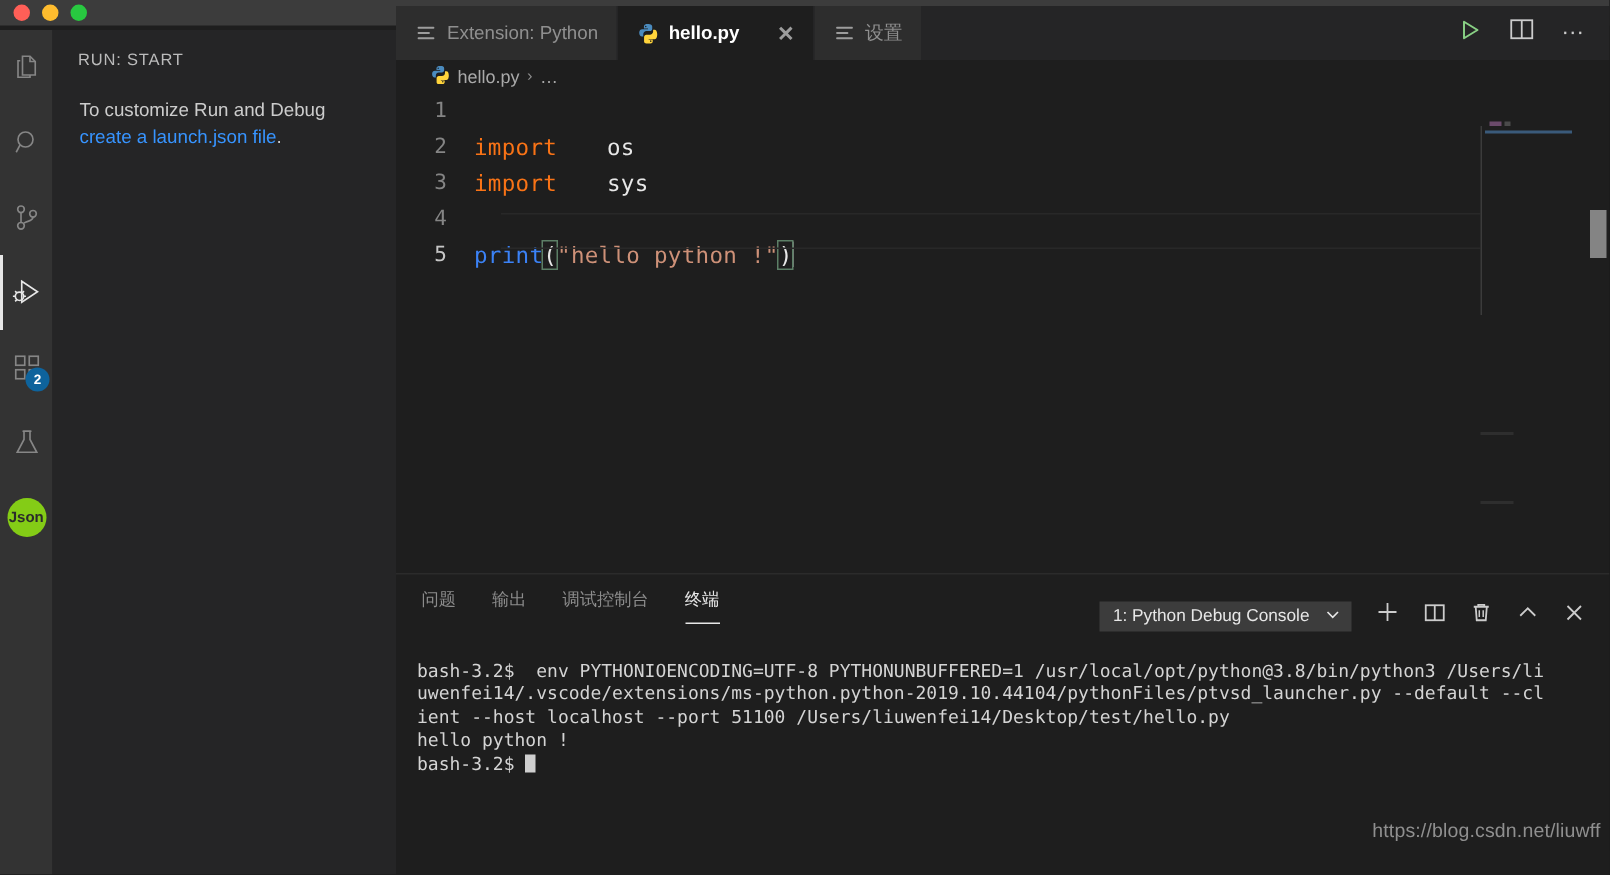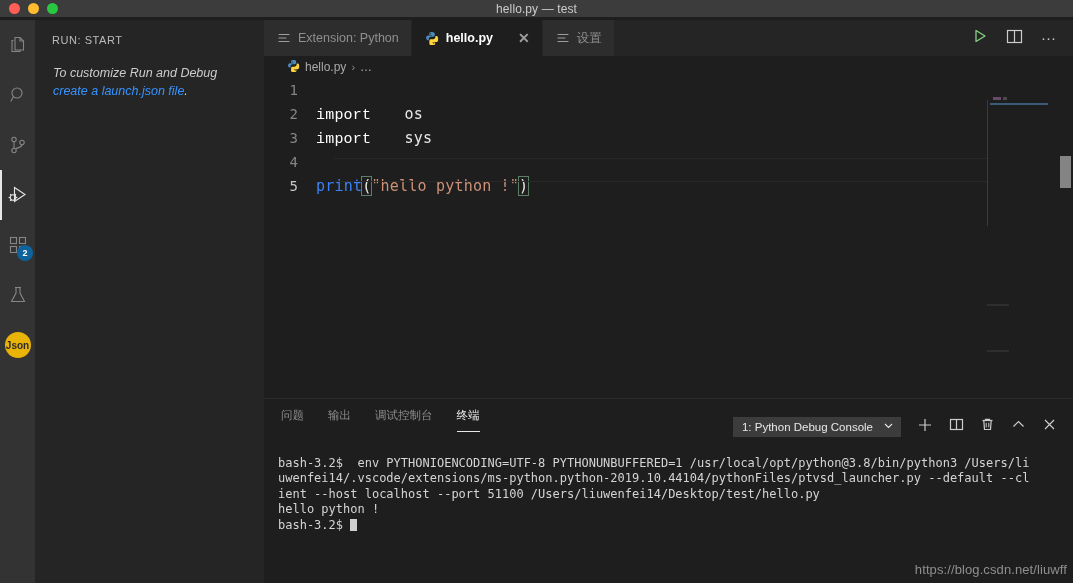--- a/index.html
+++ b/index.html
@@ -48,21 +48,21 @@
   }
   .badge {
     position: absolute; right: 2px; bottom: 9px;
     min-width: 16px; height: 16px; border-radius: 8px;
     background: #0e639c; color: #ffffff;
     font-size: 9px; line-height: 16px; text-align: center;
     padding: 0 4px; font-weight: 600;
   }
   .json-badge {
     width: 26px; height: 26px; border-radius: 50%;
-    background: #eab308; color: #2b2b2b;
+    background: #84cc16; color: #2b2b2b;
     font-size: 10px; font-weight: 700;
     display: flex; align-items: center; justify-content: center;
   }
 
   
   .sidebar {
     position: absolute; top: 20px; left: 35px; width: 229px; height: 563px;
     background: #252526;
   }
   .sidebar-title {
@@ -73,27 +73,27 @@
     margin: 19px 18px 0 18px;
     height: 26px;
     background: #2b6cb5;
     color: #ffffff;
     font-size: 13px; font-weight: 700;
     display: flex; align-items: center; justify-content: center;
     cursor: pointer;
   }
   .sidebar-help {
     margin: 18px 18px 12px 18px;
-    font-size: 12.5px; color: #cccccc; line-height: 18px; font-style: italic;
+    font-size: 12.5px; color: #cccccc; line-height: 18px;
   }
   .sidebar-link { color: #3794ff; cursor: pointer; }
 
   
   .editor-area {
-    position: absolute; top: 20px; left: 264px; width: 809px; height: 563px;
+    position: absolute; top: 4px; left: 264px; width: 809px; height: 563px;
     background: #1e1e1e;
   }
 
   .tabbar {
     position: relative; height: 36px; width: 809px;
     background: #252526;
     display: flex; align-items: stretch;
   }
   .tab {
     display: flex; align-items: center; gap: 7px;
@@ -128,21 +128,21 @@
   .ln {
     width: 52px; text-align: right; padding-right: 18px;
     font-family: "DejaVu Sans Mono", monospace;
     font-size: 14px; color: #858585;
   }
   .ln.cur { color: #c6c6c6; }
   .src {
     font-family: "DejaVu Sans Mono", monospace;
     font-size: 15px; letter-spacing: .2px; white-space: pre;
   }
-  .kw  { color: #ffffff; font-family: Liberation Mono, monospace; }
+  .kw  { color: #f97316; }
   .id  { color: #e8e8e8; margin-left: 12px; }
   .fn  { color: #3b82f6; }
   .str { color: #ce9178; }
   .brk { color: #e8e8e8; outline: 1px solid #5c7f66; }
   .line-hl {
     position: absolute; left: 70px; right: 86px; height: 24px;
     border-top: 1px solid #282828; border-bottom: 1px solid #282828;
     pointer-events: none;
   }
   .caret {

